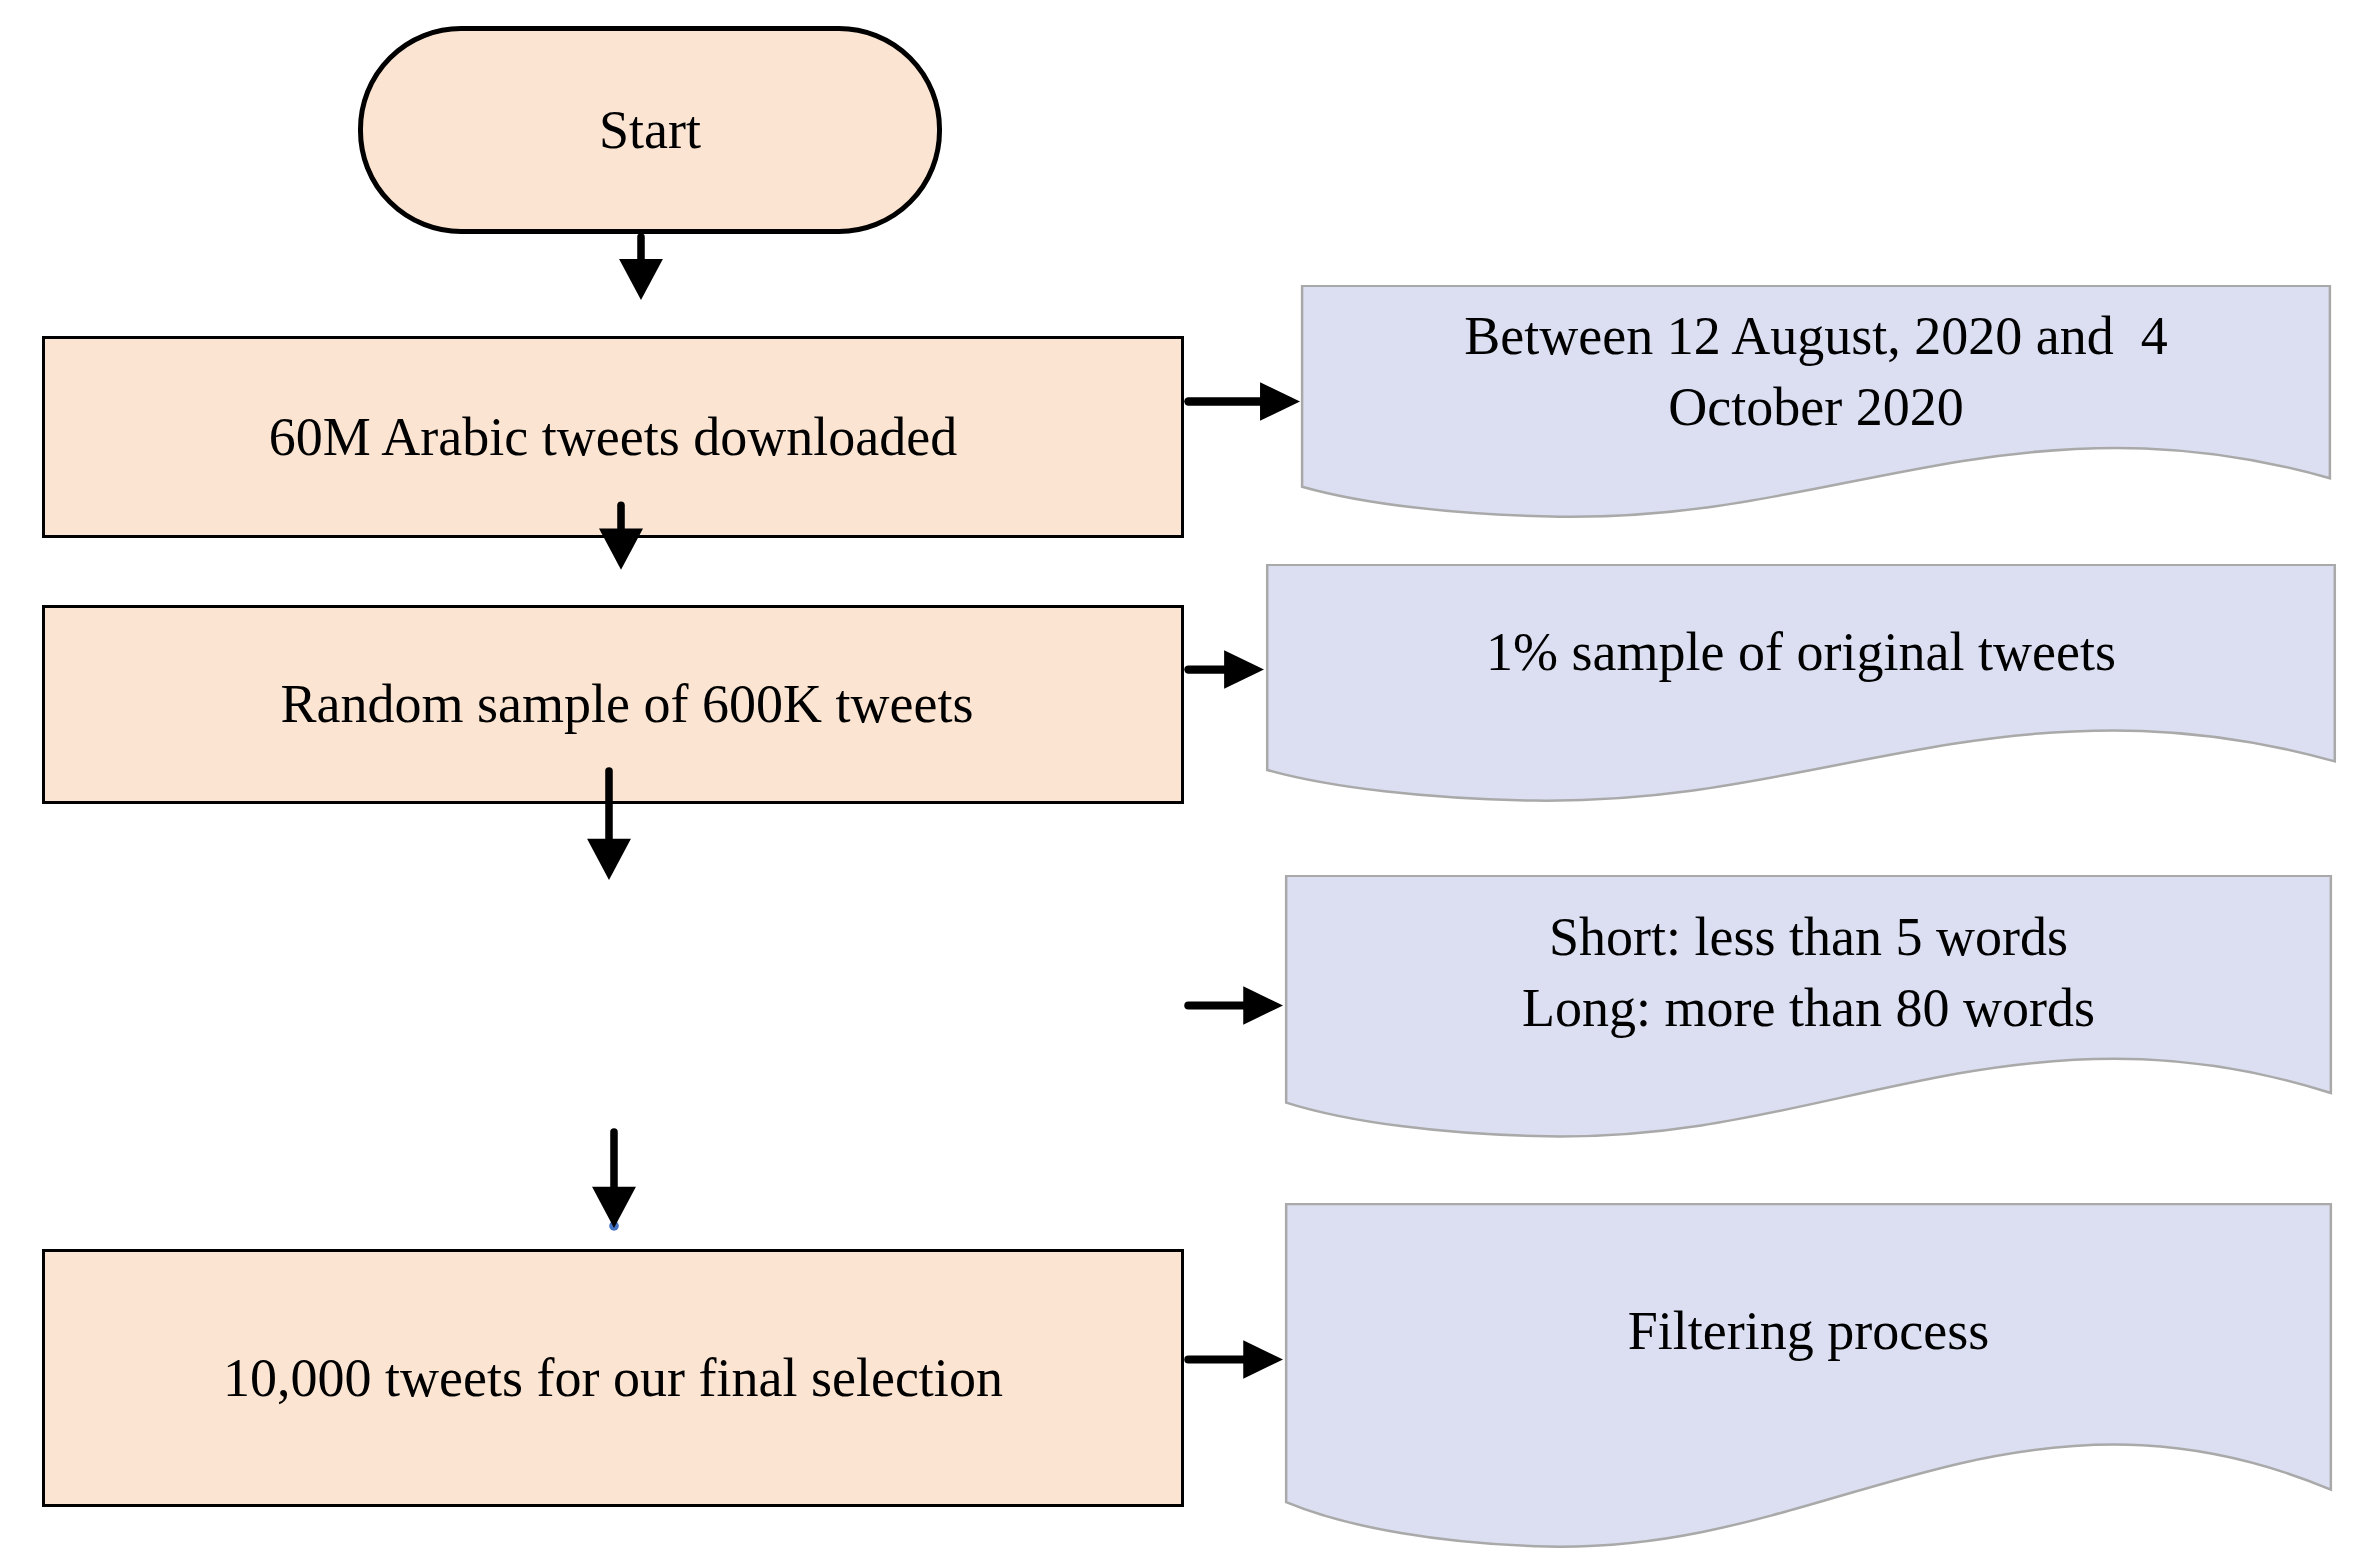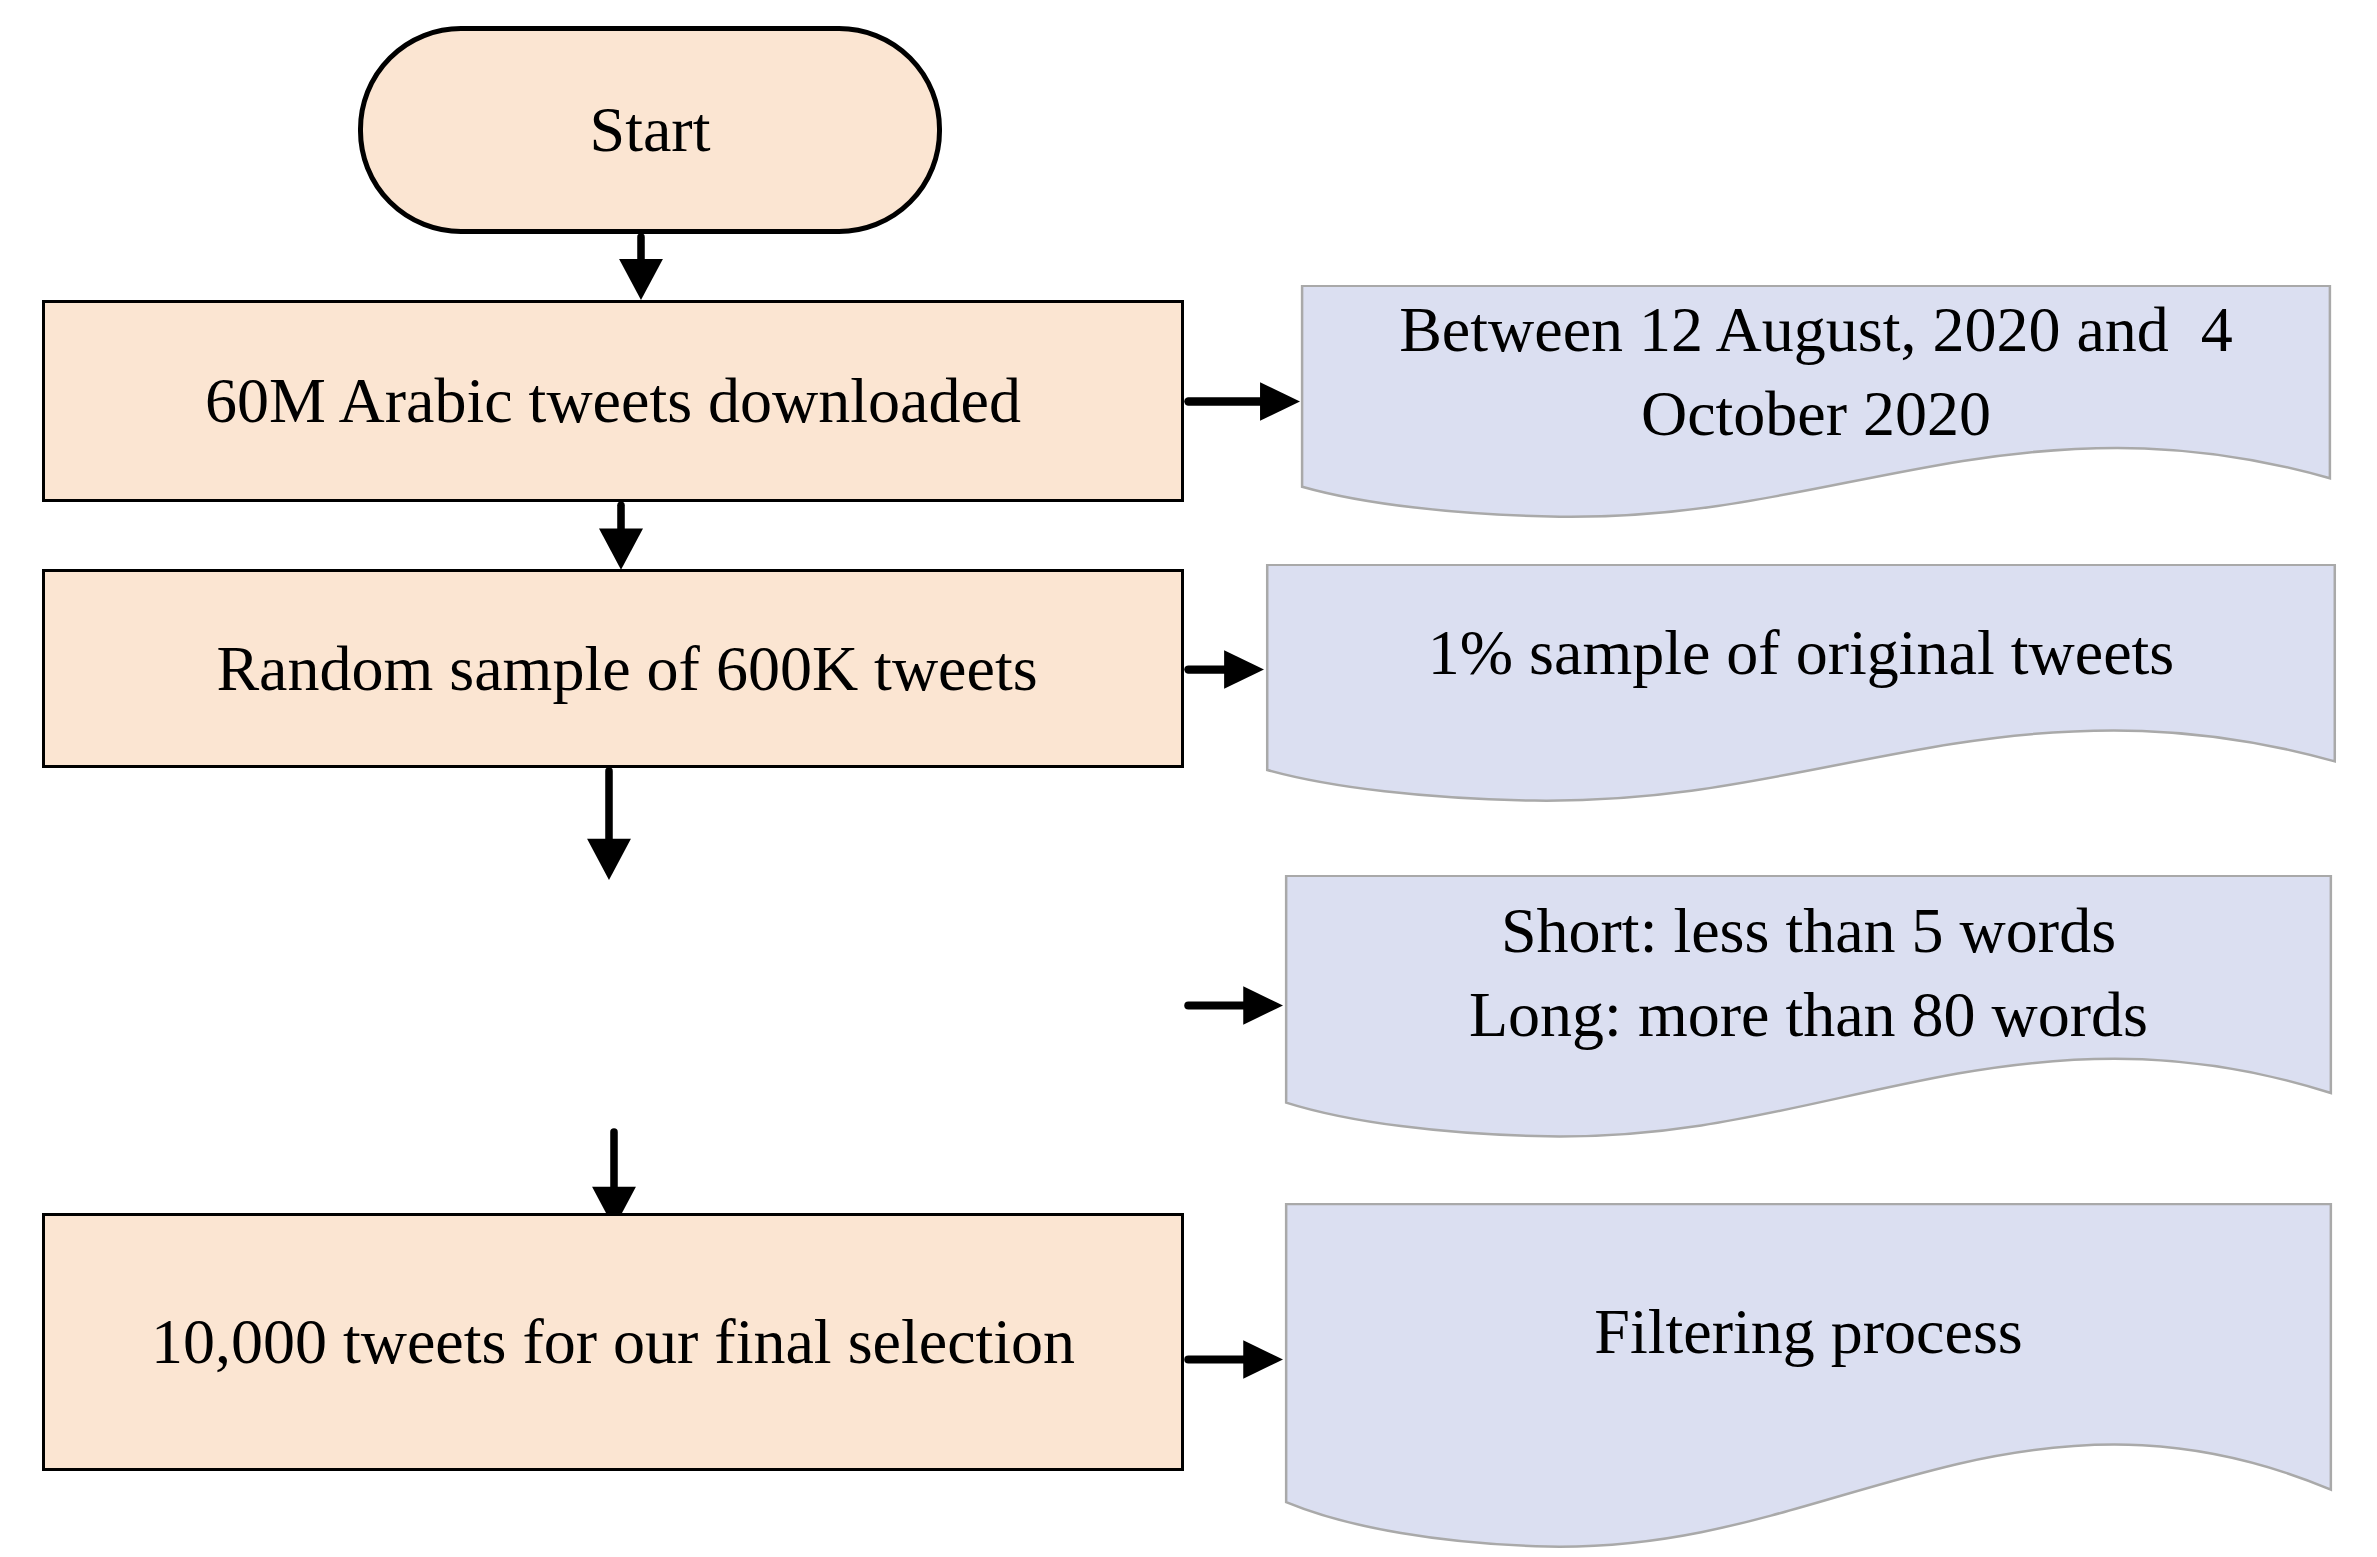--- a/index.html
+++ b/index.html
@@ -14,30 +14,30 @@
   .shape{position:absolute;box-sizing:border-box;}
   .terminator{
     background:#fbe5d2;
     border:5.5px solid #000000;
     border-radius:103px;
     display:flex;align-items:center;justify-content:center;
   }
   .process{
     background:#fbe5d2;
     border:3.4px solid #000000;
-    display:flex;align-items:center;justify-content:center;
+    display:flex;align-items:center;justify-content:center;margin-top:36px;
   }
   .doc{position:absolute;}
   .doc svg{position:absolute;left:0;top:0;width:100%;height:100%;}
   .doc .doc-label-wrap{
     position:absolute;left:0;top:0;width:100%;height:74%;
     display:flex;align-items:center;justify-content:center;
   }
   .lbl{
-    font-size:64px;
+    font-size:54px;
     line-height:1.3;
     text-align:center;
     white-space:pre-wrap;
     padding:0 13.8px;
   }
   .arrow{position:absolute;overflow:visible;}
 </style>
 </head>
 <body>
 

